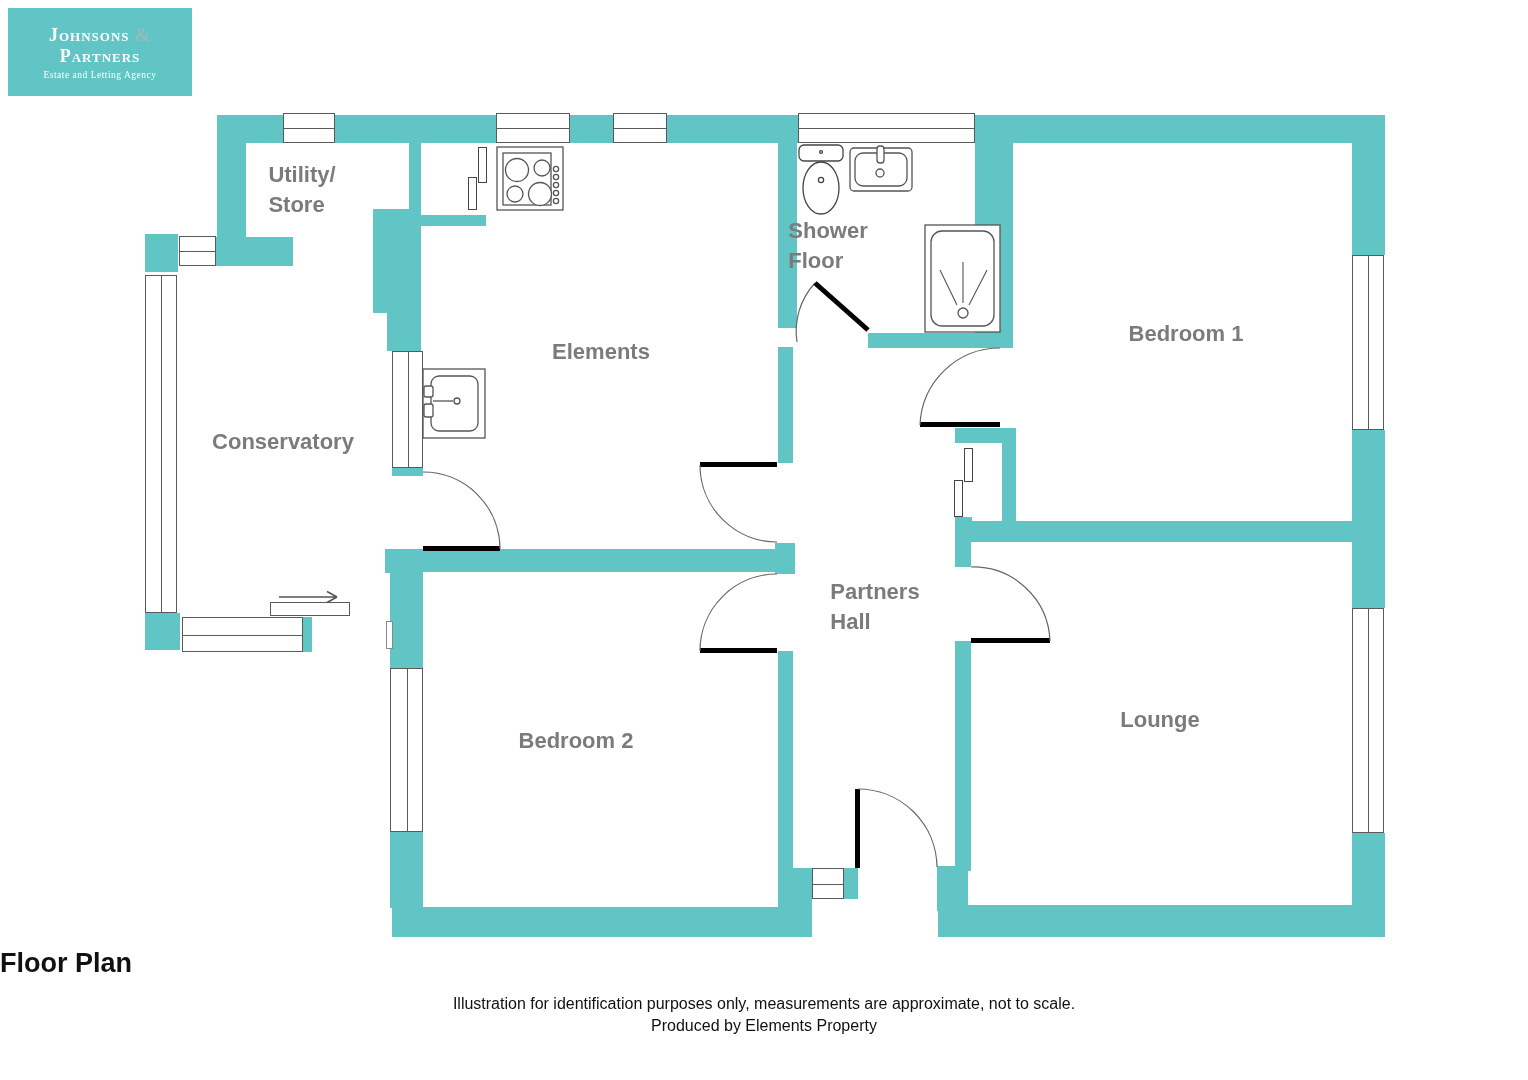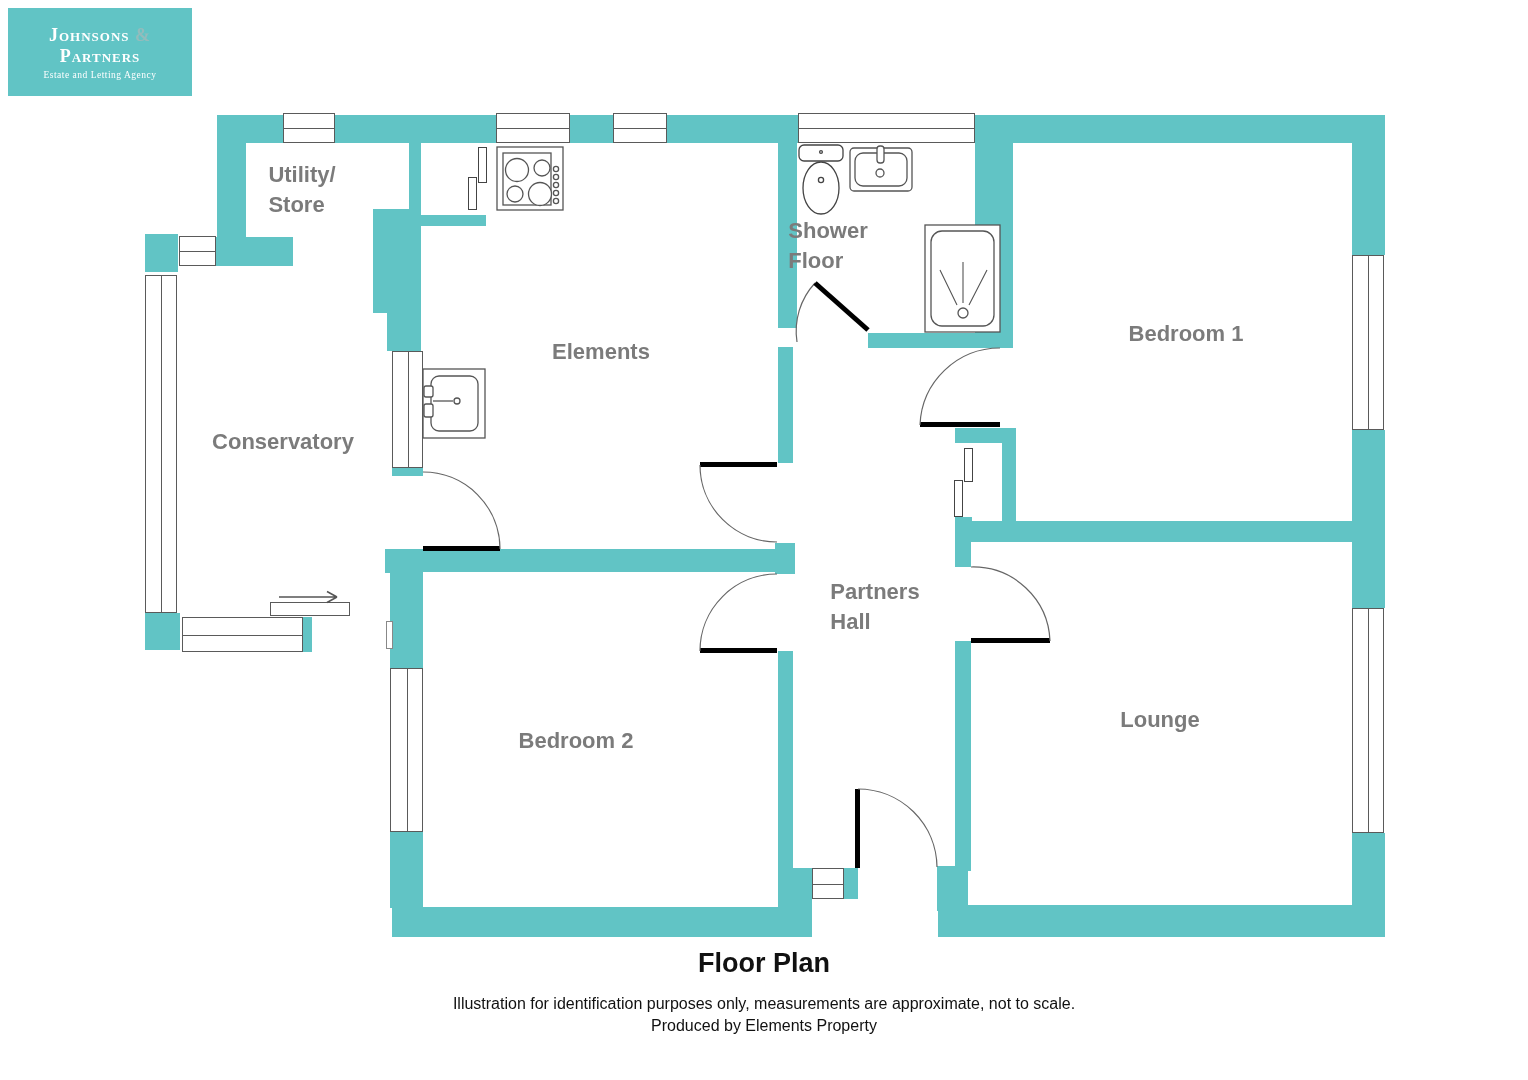--- a/index.html
+++ b/index.html
@@ -26,21 +26,21 @@
   #annot{position:absolute;left:0;top:0;width:1528px;height:1080px;pointer-events:none;}
   #logo{
     position:absolute;left:8px;top:8px;width:184px;height:88px;background:var(--wall);
     display:flex;flex-direction:column;align-items:center;justify-content:center;color:#fff;
     font-family:"Liberation Serif",serif;text-align:center;
   }
   #logo .lg1{font-variant:small-caps;font-weight:bold;font-size:18px;letter-spacing:1px;}
   #logo .amp{color:#93bcbc;}
   #logo .lg2{font-size:9.5px;letter-spacing:.5px;margin-top:3px;}
   .footer-title{
-    position:absolute;left:0;right:0;top:948px;text-align:center;color:#111;
+    position:absolute;left:0;right:0;top:948px;color:#111;
     font-size:27px;font-weight:bold;
   }
   .footer-line{position:absolute;left:0;right:0;text-align:center;color:#111;font-size:16px;}
   .fl1{top:995px;}
   .fl2{top:1017px;}
 </style>
 </head>
 <body>
 
 <div id="plan">

